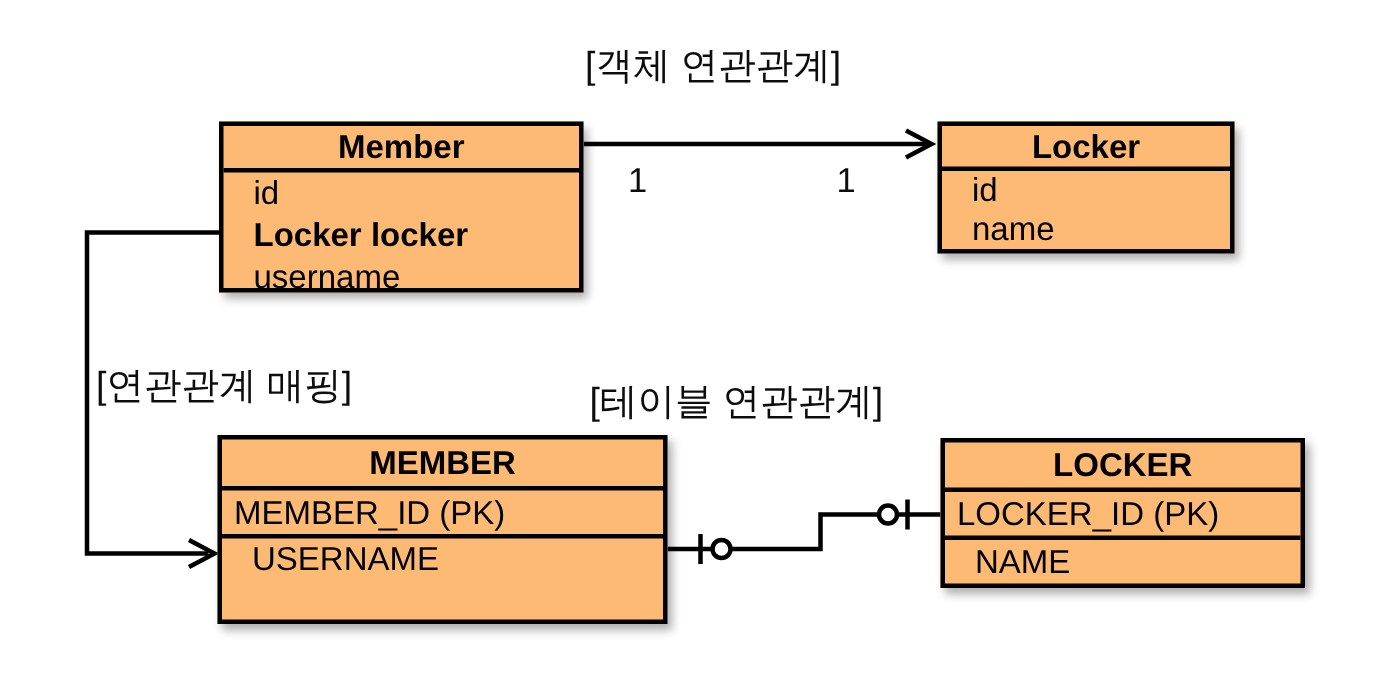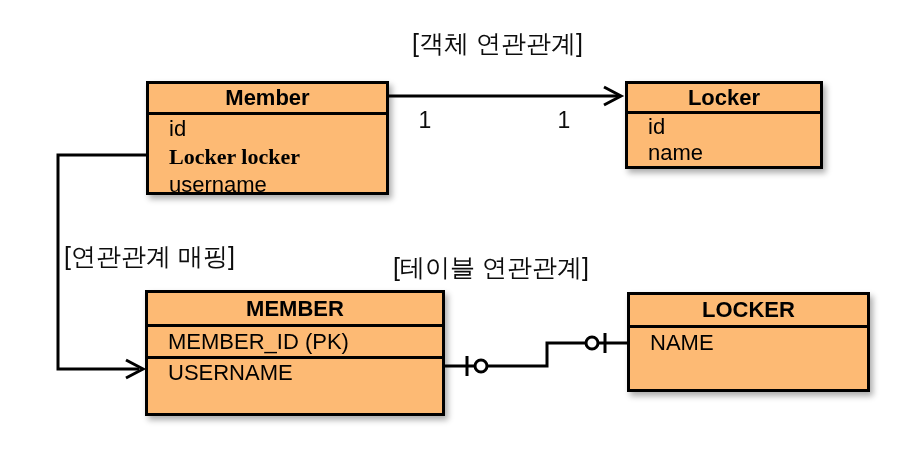--- a/index.html
+++ b/index.html
@@ -53,44 +53,44 @@
   }
   .entity-row {
     font-size: 22px;
     line-height: 28px;
     height: 28px;
     padding-left: 8px;
     white-space: nowrap;
     overflow: hidden;
     margin-left: 12px;
   }
-  .entity-row.bold { font-weight: bold; font-family: Liberation Serif, serif; }
+  .entity-row.bold { font-weight: bold; }
   .key-row {
     box-sizing: border-box;
     border-bottom: 3px solid #000;
     font-size: 22px;
     line-height: 29px;
     height: 32px;
-    padding-left: 20px;
+    padding-left: 8px;
     white-space: nowrap;
     overflow: hidden;
   }
   
   .member-obj { left: 146px; top: 81px;  width: 243px; height: 114px; }
   .locker-obj { left: 625px; top: 81px;  width: 198px; height: 88px;  }
   .locker-obj .entity-title { height: 30px; }
   .locker-obj .entity-row   { height: 26px; line-height: 26px; }
   .member-tbl { left: 145px; top: 290px; width: 300px; height: 126px; }
   .member-tbl .entity-title { height: 34px; line-height: 31px; }
   .member-tbl .entity-row   { height: 27px; line-height: 27px; }
   .locker-tbl { left: 627px; top: 292px; width: 243px; height: 100px; }
   .locker-tbl .entity-title { height: 33px; line-height: 30px; }
   .locker-tbl .entity-row   { height: 29px; line-height: 29px; }
   
-  .label-object-assoc { left: 390px; top: 27px;  width: 215px; text-align: center; }
+  .label-object-assoc { left: 390px; top: 27px;  width: 215px; }
   .label-mapping      { left: 64px;  top: 240px; }
   .label-table-assoc  { left: 393px; top: 251px; width: 225px; text-align: left; }
   .mult-left  { left: 413px; top: 107px; }
   .mult-right { left: 552px; top: 107px; }
 </style>
 </head>
 <body>
 
 <div class="canvas">
 
@@ -130,16 +130,17 @@
   </div>
 
   <div class="entity member-tbl">
     <div class="entity-title">MEMBER</div>
     <div class="key-row">MEMBER_ID (PK)</div>
     <div class="entity-row">USERNAME</div>
   </div>
 
   <div class="entity locker-tbl">
     <div class="entity-title">LOCKER</div>
+    <div class="key-row">LOCKER_ID (PK)</div>
     <div class="entity-row">NAME</div>
   </div>
 
 </div>
 
 </body></html>

